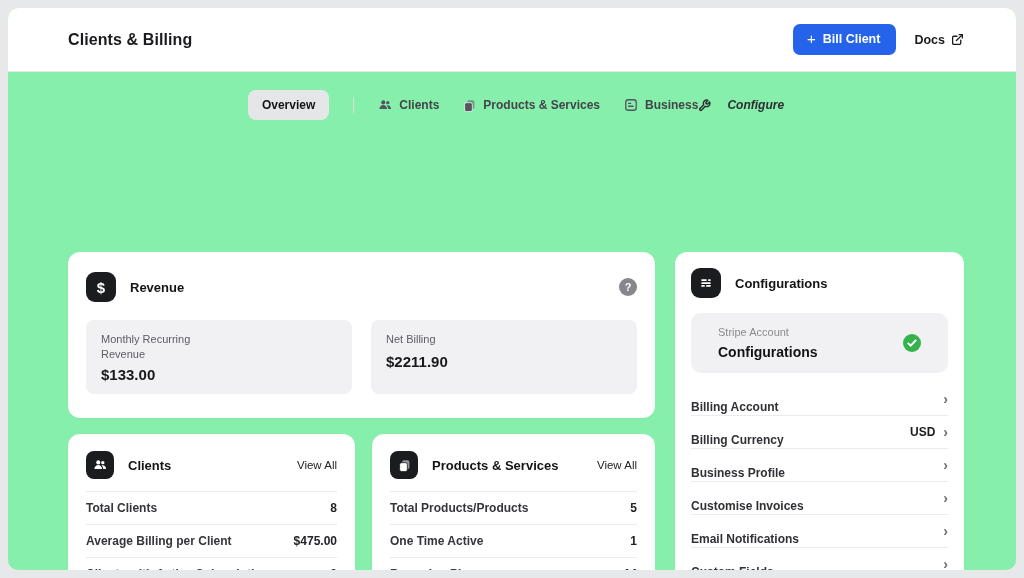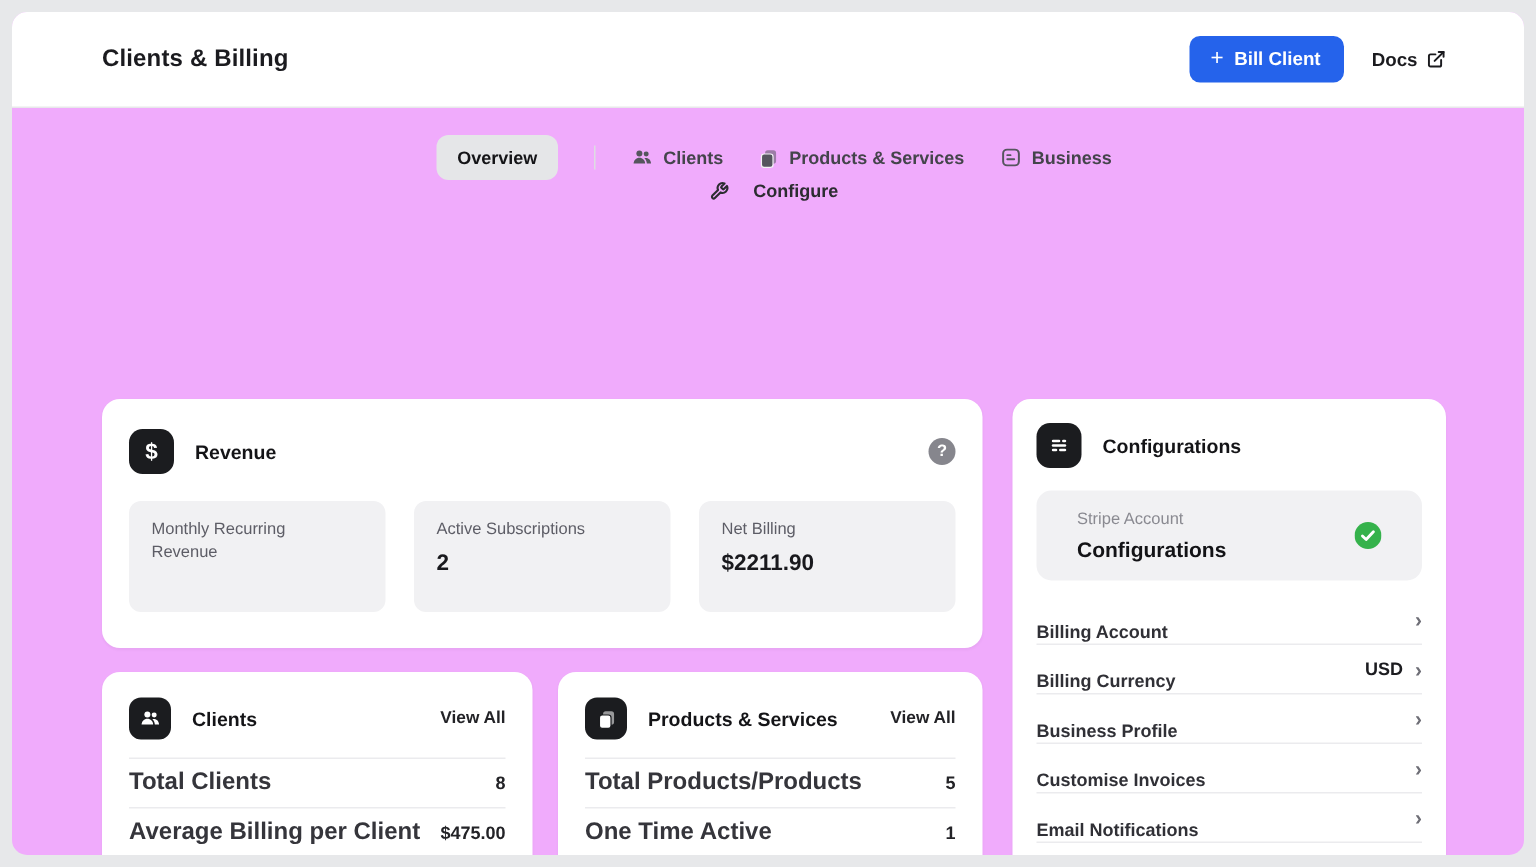--- a/index.html
+++ b/index.html
@@ -5,21 +5,21 @@
   * { margin:0; padding:0; box-sizing:border-box; }
   html,body { width:1024px; height:578px; }
   body {
     font-family:"Liberation Sans","DejaVu Sans",sans-serif;
     background:#e7e8ea;
     color:#1b1b1f;
     -webkit-font-smoothing:antialiased;
   }
   .panel {
     position:absolute; left:8px; top:8px; width:1008px; height:562px;
-    background:#f0abfc; border-radius:10px; overflow:hidden;
+    background:#86efac; border-radius:10px; overflow:hidden;
   }
   
   .header {
     height:64px; background:#ffffff; border-bottom:1px solid #e8e8ea;
     display:flex; align-items:center; justify-content:space-between;
     padding:0 52px 0 60px;
   }
   .page-title { font-size:16px; font-weight:700; letter-spacing:.1px; }
   .header-actions { display:flex; align-items:center; gap:18px; }
   .btn-primary {
@@ -28,38 +28,37 @@
     font-family:inherit; font-size:12.5px; font-weight:700;
     padding:8px 16px 9px 14px; border-radius:7px;
   }
   .btn-primary .plus { font-size:15px; font-weight:500; line-height:10px; }
   .docs-link {
     display:inline-flex; align-items:center; gap:6px;
     font-size:12.5px; font-weight:700; color:#1b1b1f; cursor:pointer;
   }
   
   .tabbar {
-    display:flex; align-items:center; justify-content:flex-start;
+    display:flex; align-items:center; justify-content:center;
     padding:18px 52px 0 60px;
-    flex-direction:column;
   }
   .tabs { display:flex; align-items:center; gap:24px; }
   .tab {
     display:inline-flex; align-items:center; gap:7px;
     font-size:12px; font-weight:700; color:#44444b; cursor:pointer;
   }
   .tab .ticon { display:inline-flex; color:#55555e; }
   .tab.active {
     background:#e5e6e8; color:#141417;
     padding:8px 14px; border-radius:8px;
   }
   .tab-sep { width:1px; height:16px; background:#dddde1; }
   .configure {
     display:inline-flex; align-items:center; gap:16px;
-    font-size:12px; font-weight:700; color:#2c2c31; cursor:pointer;
+    font-size:12px; font-weight:700; color:#2c2c31; cursor:pointer;font-style:italic;
   }
   
   .cards { position:relative; }
   .card {
     position:absolute; background:#fff; border-radius:12px;
     box-shadow:0 1px 2px rgba(20,20,25,.04);
   }
   .card-head { display:flex; align-items:center; gap:14px; }
   .sq-icon {
     width:30px; height:30px; border-radius:9px; background:#1b1c1f;
@@ -67,42 +66,42 @@
     color:#fff; flex:none;
   }
   .sq-icon .dollar { font-size:15px; font-weight:700; }
   .card-title { font-size:13px; font-weight:700; color:#141417; }
   .head-spacer { flex:1; }
   .help-circle {
     width:18px; height:18px; border-radius:50%; background:#86868d;
     color:#fff; font-size:11px; font-weight:700;
     display:flex; align-items:center; justify-content:center; cursor:pointer;
   }
-  .view-all { font-size:11.5px; font-weight:700; color:#232327; cursor:pointer; }
+  .view-all { font-size:11.5px; font-weight:400; color:#232327; cursor:pointer; }
 
   
   .card-revenue { left:60px; top:132px; width:587px; height:166px; padding:20px 18px; }
   .stat-row { display:flex; gap:19px; margin-top:18px; }
   .stat-box {
     flex:1; height:74px; background:#f1f1f3; border-radius:8px;
     padding:12px 15px;
   }
   .stat-label { font-size:11px; line-height:1.4; color:#5d5d66; font-weight:500; max-width:120px; }
   .stat-value { font-size:15px; font-weight:700; color:#19191d; margin-top:3px; }
   .stat-box.single .stat-value { margin-top:6px; }
 
   
   .card-clients  { left:60px;  top:314px; width:287px; height:212px; padding:17px 18px; }
   .card-products { left:364px; top:314px; width:283px; height:212px; padding:17px 18px; }
   .mini-list { margin-top:12px; border-top:1px solid #ebebee; }
   .mini-row {
     height:33px; display:flex; align-items:center; justify-content:space-between;
     border-bottom:1px solid #ebebee;
   }
-  .mini-row .rl { font-size:16px; font-weight:600; color:#35353b; }
+  .mini-row .rl { font-size:12px; font-weight:600; color:#35353b; }
   .mini-row .rv { font-size:12px; font-weight:600; color:#232327; }
 
   
   .card-config { left:667px; top:132px; width:289px; height:394px; padding:16px; }
   .stripe-box {
     margin-top:15px; background:#f1f1f3; border-radius:10px;
     padding:13px 27px; display:flex; align-items:center;
   }
   .stripe-text { flex:1; }
   .stripe-label { font-size:11px; color:#8a8a91; font-weight:500; }
@@ -195,24 +194,21 @@
         <span class="sq-icon">
             <span class="dollar">$</span>
           </span>
         <span class="card-title">Revenue</span>
         <span class="head-spacer"></span>
         <span class="help-circle">?</span>
       </div>
       <div class="stat-row">
         <div class="stat-box">
           <div class="stat-label">Monthly Recurring Revenue</div>
-        </div>
-        <div class="stat-box single">
-          <div class="stat-label">Active Subscriptions</div>
-          <div class="stat-value">2</div>
+          <div class="stat-value">$133.00</div>
         </div>
         <div class="stat-box single">
           <div class="stat-label">Net Billing</div>
           <div class="stat-value">$2211.90</div>
         </div>
       </div>
     </section>
 
     <section class="card card-clients">
       <div class="card-head">

